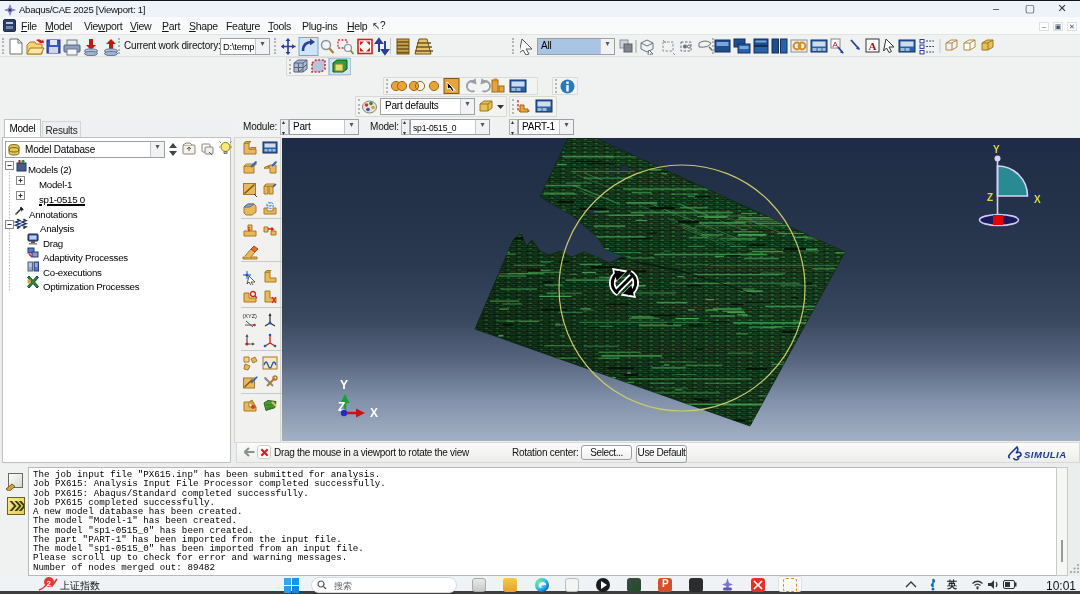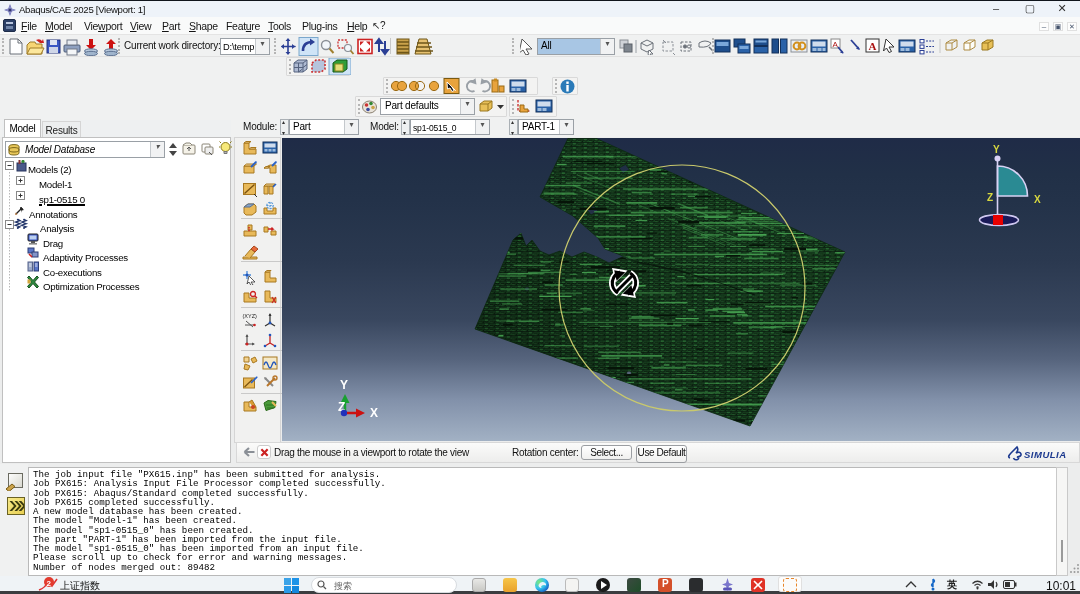--- a/index.html
+++ b/index.html
@@ -29,21 +29,21 @@
 .combo .arrow { position:absolute; right:0; top:0; bottom:0; width:14px; background:#f1f2f3; border-left:1px solid #c4c8cc; color:#555; font-size:8px; text-align:center; }
 .lbl { position:absolute; font-size:10px; letter-spacing:-0.2px; color:#111; }
 .spin { position:absolute; width:9px; background:#eef0f1; border:1px solid #aab0b5; }
 .spin:before { content:"\25B4"; position:absolute; top:-2px; left:1px; font-size:6px; color:#333; }
 .spin:after { content:"\25BE"; position:absolute; bottom:-2px; left:1px; font-size:6px; color:#333; }
 
 
 #lpanel { left:2px; top:137px; width:229px; height:326px; background:#fff; border:1px solid #c0c0c0; }
 #tabs { left:2px; top:120px; width:229px; height:17px; background:#eef0f1; }
 .tab { position:absolute; height:17px; font-size:10px; letter-spacing:-0.2px; text-align:center; padding-top:3px; }
-#treecombo { left:5px; top:141px; width:160px; height:17px;font-style:italic; }
+#treecombo { left:5px; top:141px; width:160px; height:17px; }
 .treerow { position:absolute; font-size:9.7px; letter-spacing:-0.25px; color:#000; white-space:nowrap; }
 
 
 #toolbox { left:234px; top:137px; width:47px; height:306px; background:#f1f1f0; border:1px solid #d5d5d5; }
 
 
 #viewport { left:282px; top:138px; width:798px; height:303px;
   background:linear-gradient(180deg,#1f2b47 0%,#213047 12%,#233249 20.5%,#2b3950 41%,#39475f 60%,#56647d 73%,#8291aa 86.5%,#a2b1c4 100%); }
 
 

